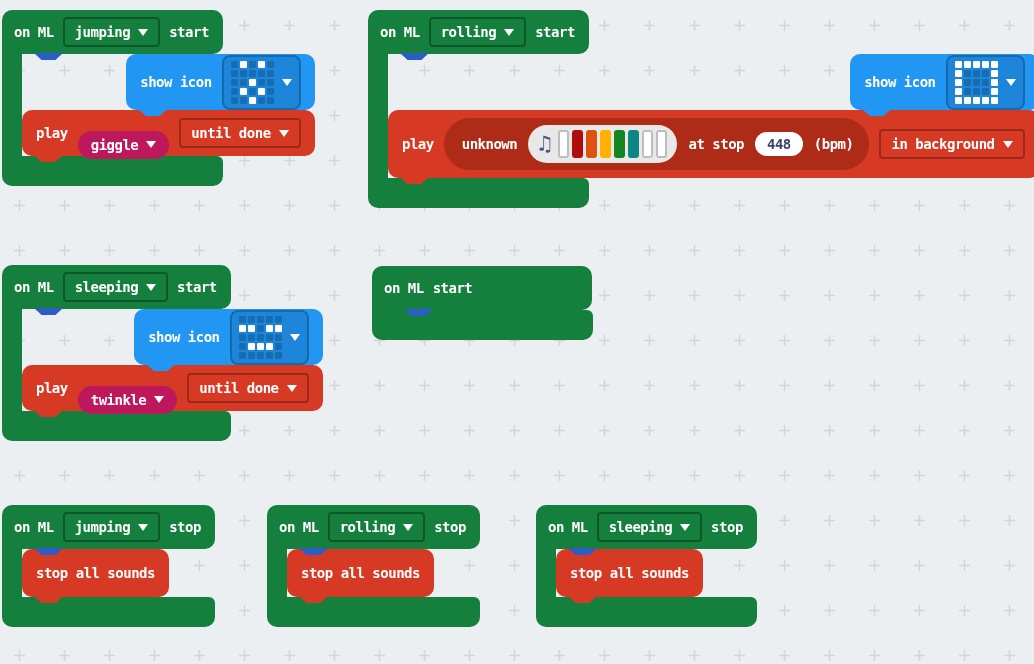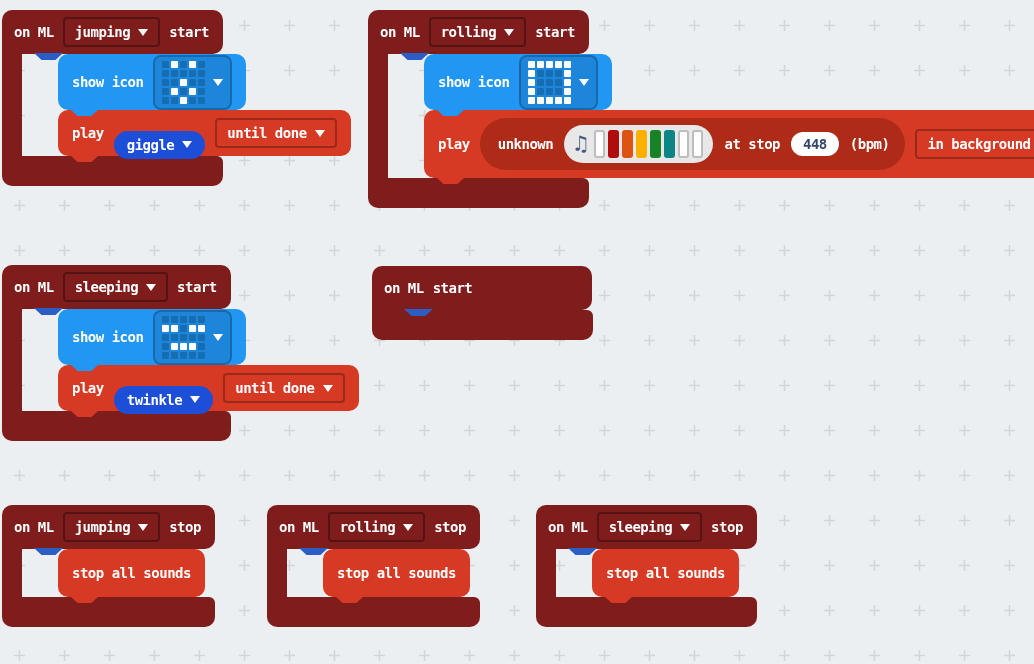--- a/index.html
+++ b/index.html
@@ -19,58 +19,58 @@
   .hat-top{
     position:relative;z-index:10;
     height:44px;box-sizing:border-box;
     display:flex;align-items:center;gap:9px;
     padding:0 14px 0 12px;
     border-radius:10px 10px 10px 0;
     width:max-content;
   }
   .hat-mid{display:flex;align-items:stretch;}
   .spine{width:20px;flex:none;}
-  .children{display:flex;flex-direction:column;align-items:flex-start;padding-left:36px;}
+  .children{display:flex;flex-direction:column;align-items:flex-end;}
   .children>*:nth-child(1){z-index:6;}
   .children>*:nth-child(2){z-index:5;}
   .hat-bottom{
     position:relative;z-index:1;
     height:30px;
     border-radius:0 6px 10px 10px;
   }
   .blk{
     position:relative;
     box-sizing:border-box;
     display:flex;align-items:center;gap:10px;
     padding:0 14px;
     border-radius:10px;
     white-space:nowrap;
   }
-  .c-event{background:#7f1d1d;}
+  .c-event{background:#15803d;}
   .c-basic{background:#2196f3;}
   .c-music{background:#d63a24;}
   .tab{
     position:absolute;bottom:-6px;left:12px;
     width:29px;height:7px;
     clip-path:polygon(0 0,100% 0,74% 100%,26% 100%);
     z-index:3;
   }
   .hat-top>.tab{left:32px;}
   .t-event{background:#2b5ec5;}
   .t-basic{background:#2196f3;}
   .t-music{background:#d63a24;}
   .dd{
     display:flex;align-items:center;gap:8px;
     border-radius:4px;
     padding:5px 10px;
     cursor:pointer;
   }
   .dd-outline-blue{border:2px solid rgba(0,0,0,.32);}
   .dd-outline-red{border:2px solid rgba(0,0,0,.28);}
-  .dd-oval{background:#1d4ed8;border-radius:17px;padding:6px 13px;margin-top:23px;}
+  .dd-oval{background:#be185d;border-radius:17px;padding:6px 13px;margin-top:23px;}
   .arr{
     width:0;height:0;flex:none;
     border-left:5.5px solid transparent;
     border-right:5.5px solid transparent;
     border-top:7px solid #fff;
   }
   .led-field{
     display:flex;align-items:center;gap:8px;
     background:rgba(0,0,0,.10);
     border:2px solid rgba(0,0,0,.22);

